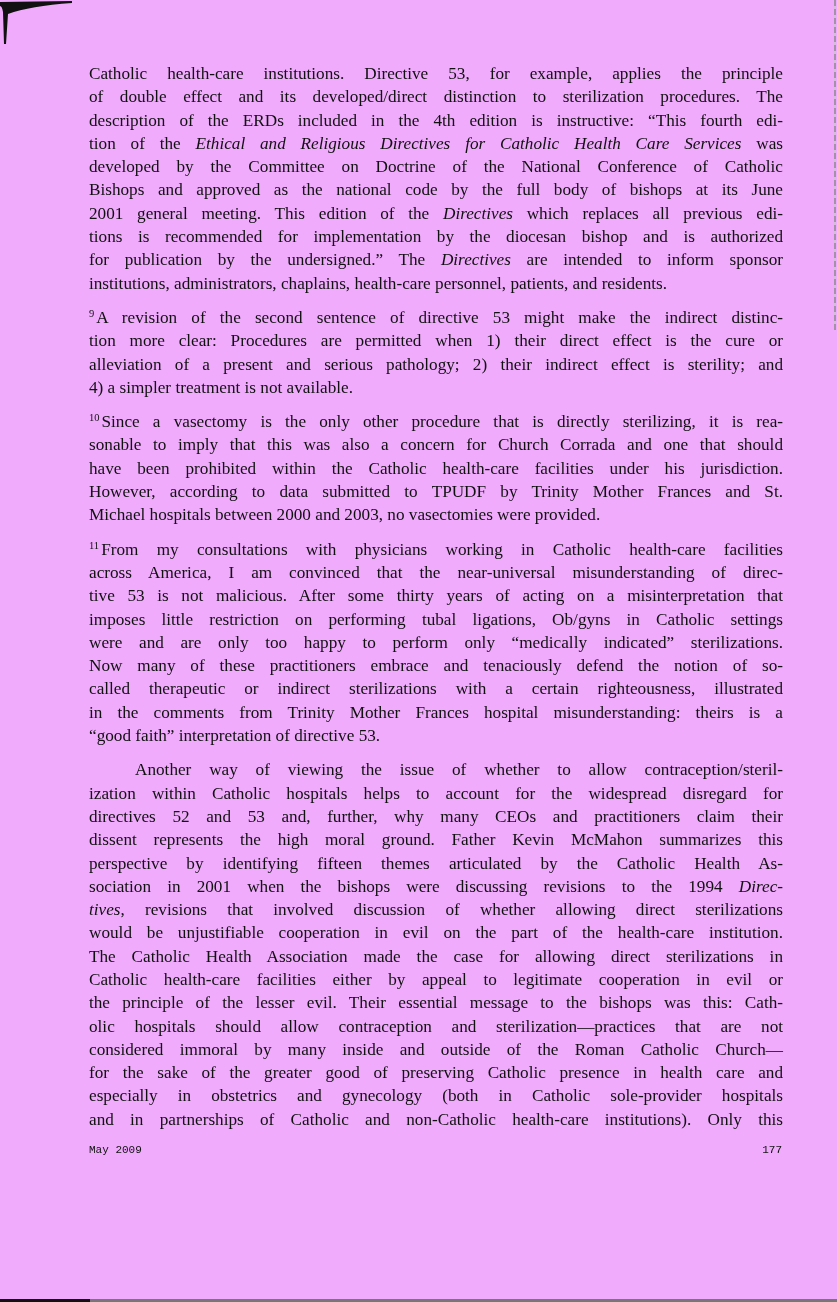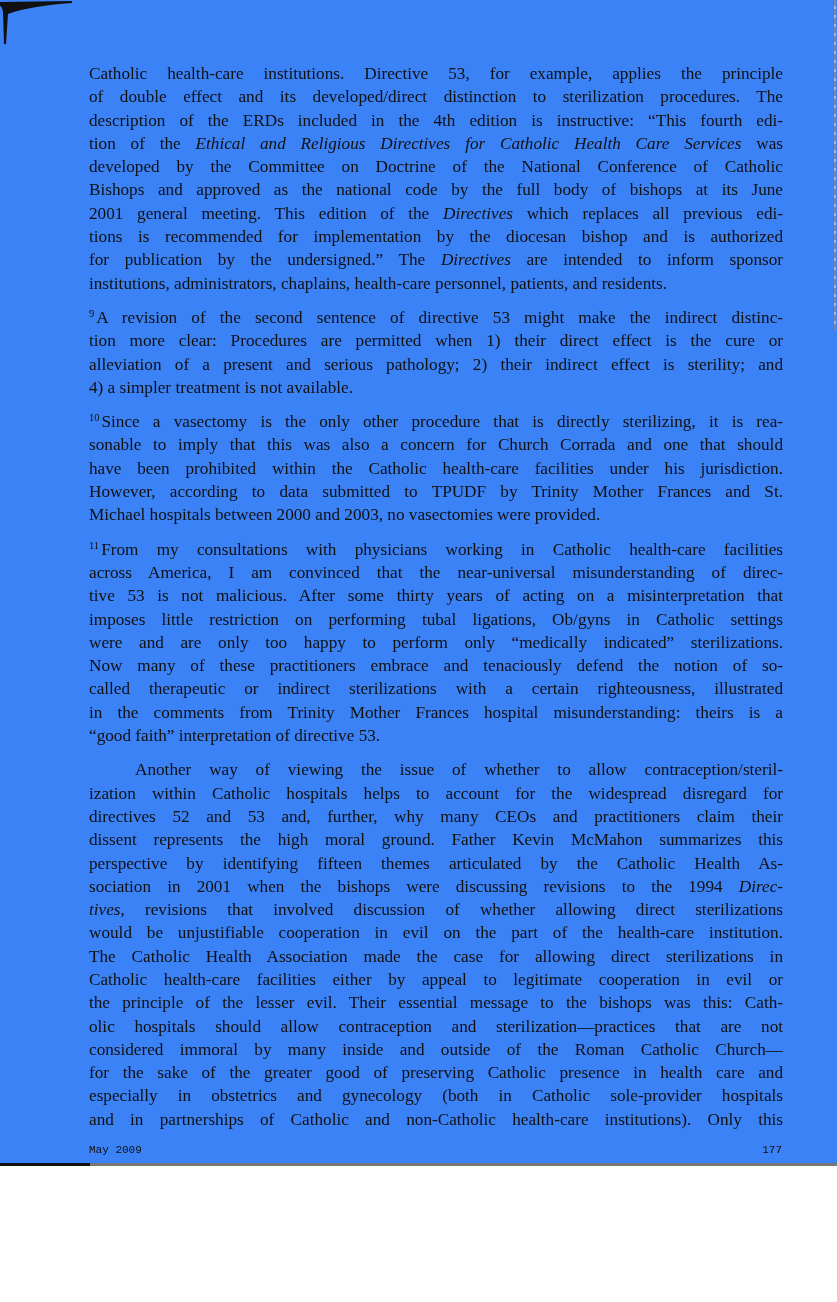--- a/index.html
+++ b/index.html
@@ -1,17 +1,17 @@
 <!DOCTYPE html>
 <html><head>
 <meta charset="utf-8">
 <style>
   html, body { margin: 0; padding: 0; background: #ffffff; }
   body { width: 837px; height: 1302px; position: relative; overflow: hidden; }
-  .page { position: absolute; left: 0; top: 0; width: 837px; height: 1166px; background: #3b82f6; }
+  .page { position: absolute; left: 0; top: 0; width: 837px; height: 1302px; background: #f0abfc; }
   .corner-mark { position: absolute; left: 0; top: 0; width: 72px; height: 50px; }
   .right-edge { position: absolute; right: 1px; top: 0; width: 2px; height: 330px;
     background: repeating-linear-gradient(to bottom, #8a8a8a 0 6px, #c8c8c8 6px 9px); opacity: .75; }
   .bottom-edge { position: absolute; left: 0; bottom: 0; width: 837px; height: 3px;
     background: linear-gradient(to right, #111 0 90px, #777 90px 100%); }
   .text { position: absolute; left: 89px; width: 694px; color: #111;
     font-family: "Liberation Serif", "DejaVu Serif", serif; font-size: 17.2px; line-height: 23.3px; }
   .line { display: block; height: 23.3px; white-space: nowrap; text-align: justify; text-align-last: justify; }
   .line.last { text-align-last: left; }
   .block { margin: 0; }

